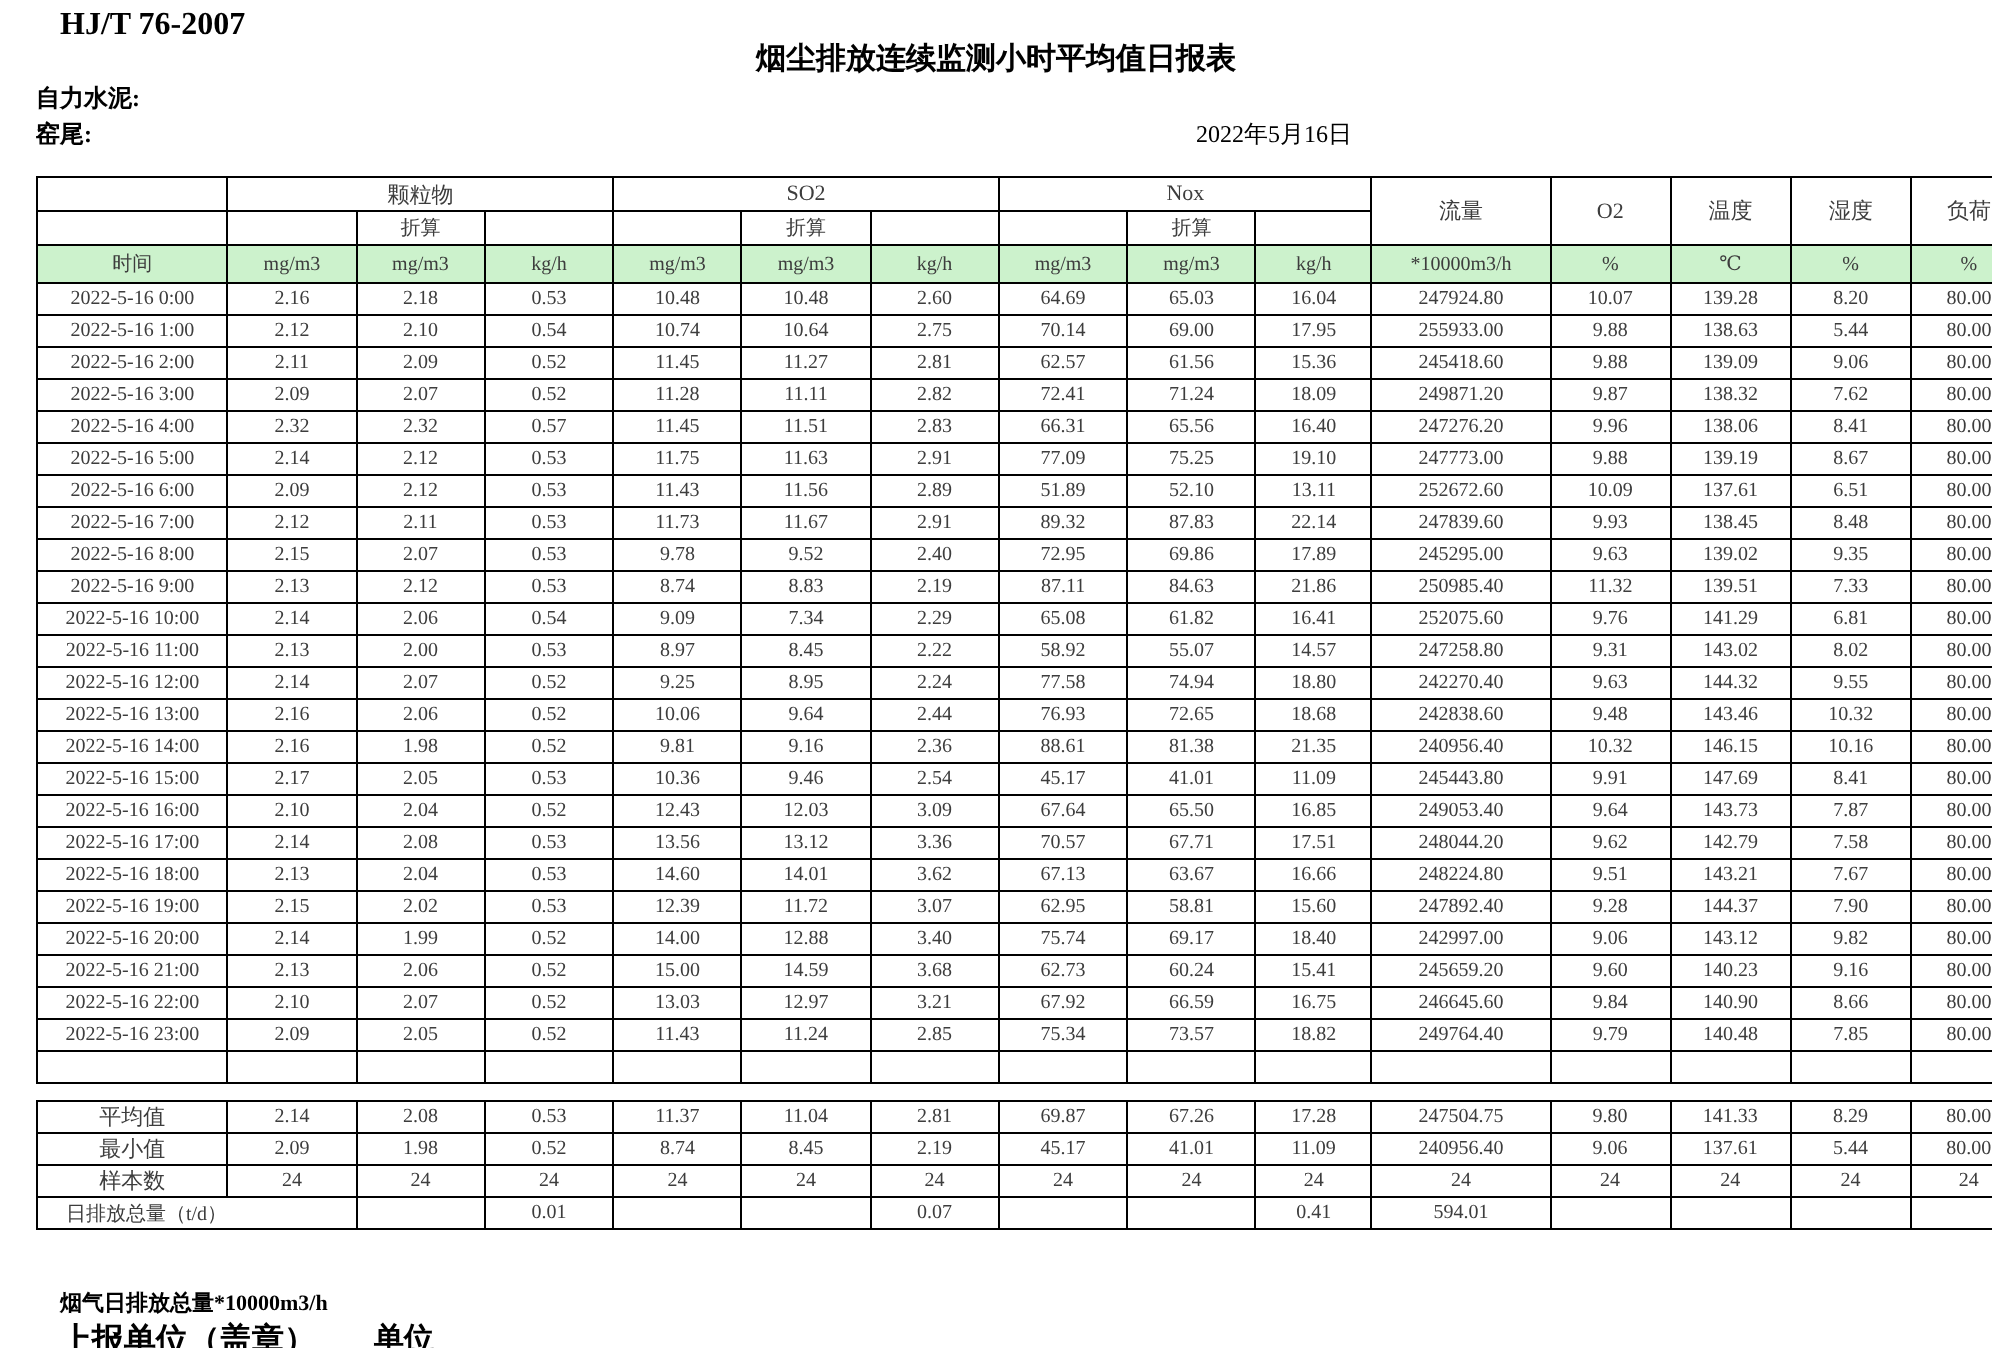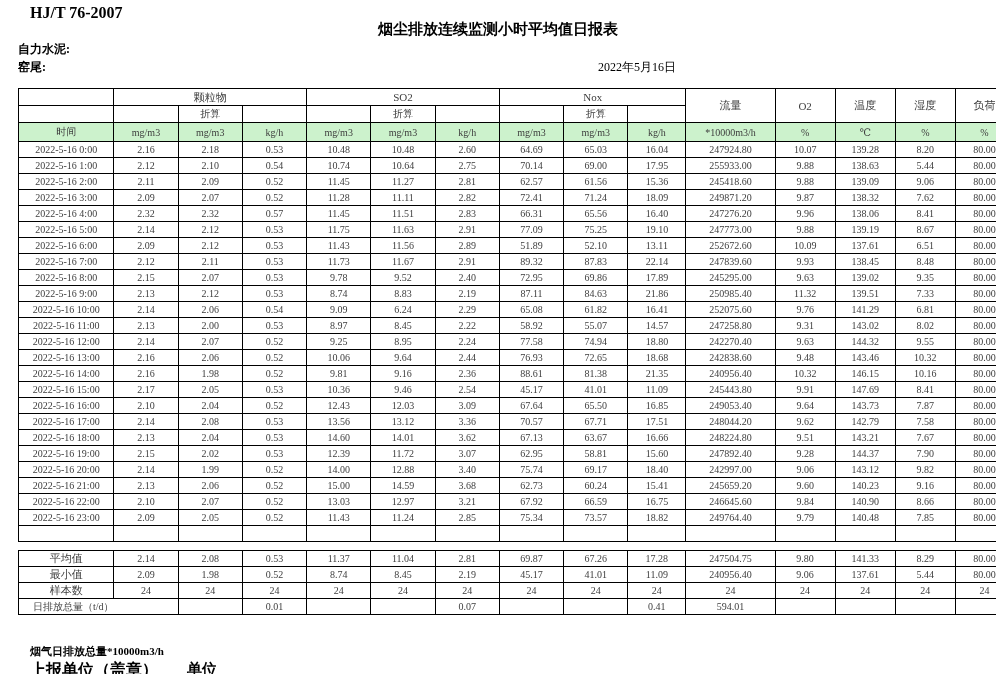--- a/index.html
+++ b/index.html
@@ -267,21 +267,21 @@
           <td>139.51</td>
           <td>7.33</td>
           <td>80.00</td>
         </tr>
         <tr>
           <td>2022-5-16 10:00</td>
           <td>2.14</td>
           <td>2.06</td>
           <td>0.54</td>
           <td>9.09</td>
-          <td>6.24</td>
+          <td>7.34</td>
           <td>2.29</td>
           <td>65.08</td>
           <td>61.82</td>
           <td>16.41</td>
           <td>252075.60</td>
           <td>9.76</td>
           <td>141.29</td>
           <td>6.81</td>
           <td>80.00</td>
         </tr>

